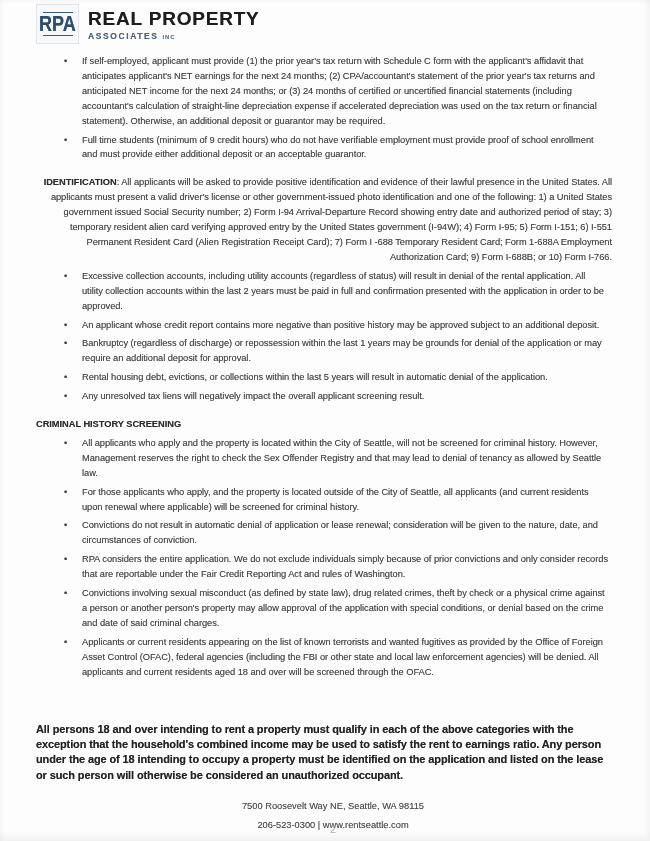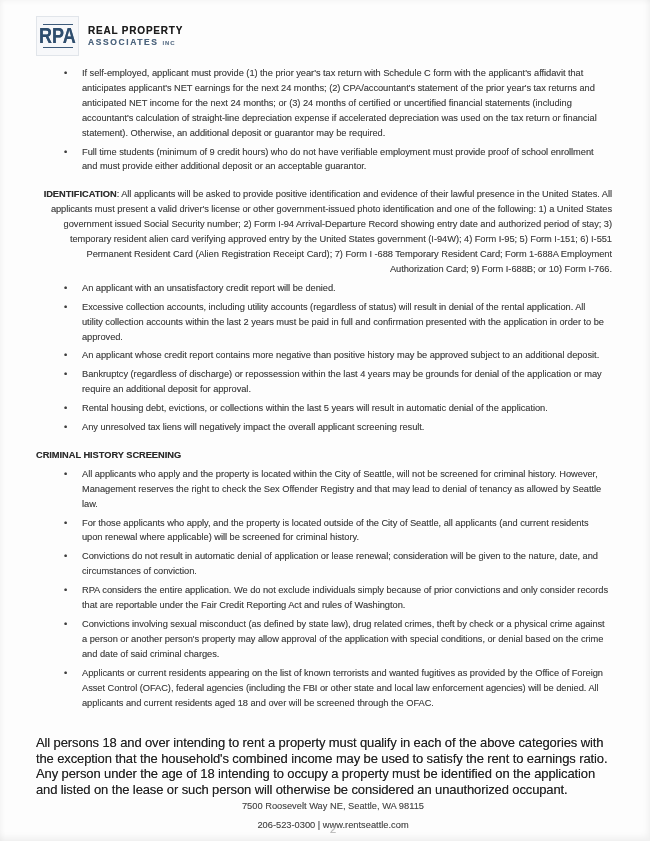--- a/index.html
+++ b/index.html
@@ -12,21 +12,21 @@
     background: #fdfdfd;
     overflow: hidden;
     font-family: "Liberation Sans", "DejaVu Sans", sans-serif;
     color: #424242;
     box-shadow: inset -2px -4px 6px rgba(0,0,0,0.05), inset 2px 2px 4px rgba(0,0,0,0.03);
   }
   .scan-text {
     text-shadow: 0 0 0.6px rgba(90,90,90,0.55);
   }
   .content {
-    padding: 16px 38px 0 36px;
+    padding: 4px 38px 0 36px;
   }
 
   
   .header {
     display: flex;
     align-items: center;
     gap: 9px;
     margin-bottom: 10px;
   }
   .logo-box {
@@ -47,21 +47,21 @@
   .logo-letters {
     font-size: 19px;
     font-weight: bold;
     color: #2f4e6e;
     line-height: 22px;
     letter-spacing: 0px;
     transform: scaleY(1.18) scaleX(0.95);
     text-shadow: 0 0 0.5px rgba(47,78,110,0.7);
   }
   .brand-name {
-    font-size: 10px;
+    font-size: 19px;
     font-weight: bold;
     color: #1d1d1d;
     letter-spacing: 0.8px;
     text-shadow: 0 0 0.5px rgba(30,30,30,0.6);
   }
   .brand-sub {
     font-size: 8.5px;
     font-weight: bold;
     color: #4c647d;
     letter-spacing: 1.6px;
@@ -88,24 +88,24 @@
   }
   ul.bullets li::before {
     content: "\2022";
     position: absolute;
     left: 24px;
     top: 0;
     color: #3d3d3d;
   }
 
   .closing {
-    margin-top: 25px;
-    font-weight: normal;
+    margin-top: 42px;
+    font-weight: bold;
     color: #232323;
-    font-size: 13px;
+    font-size: 11px;
     line-height: 15.4px;
     letter-spacing: -0.12px;
     text-shadow: 0 0 0.6px rgba(40,40,40,0.6);
   }
 
   
   .footer {
     position: absolute;
     left: 16px;
     right: 0;
@@ -144,24 +144,23 @@
     </div>
 
     <ul class="bullets body-text">
       <li>If self-employed, applicant must provide (1) the prior year's tax return with Schedule C form with the applicant's affidavit that anticipates applicant's NET earnings for the next 24 months; (2) CPA/accountant's statement of the prior year's tax returns and anticipated NET income for the next 24 months; or (3) 24 months of certified or uncertified financial statements (including accountant's calculation of straight-line depreciation expense if accelerated depreciation was used on the tax return or financial statement). Otherwise, an additional deposit or guarantor may be required.</li>
       <li>Full time students (minimum of 9 credit hours) who do not have verifiable employment must provide proof of school enrollment and must provide either additional deposit or an acceptable guarantor.</li>
     </ul>
 
     <p class="para body-text"><span class="section-heading">IDENTIFICATION</span><span>: All applicants will be asked to provide positive identification and evidence of their lawful presence in the United States. All applicants must present a valid driver's license or other government-issued photo identification and one of the following: 1) a United States government issued Social Security number; 2) Form I-94 Arrival-Departure Record showing entry date and authorized period of stay; 3) temporary resident alien card verifying approved entry by the United States government (I-94W); 4) Form I-95; 5) Form I-151; 6) I-551 Permanent Resident Card (Alien Registration Receipt Card); 7) Form I -688 Temporary Resident Card; Form 1-688A Employment Authorization Card; 9) Form I-688B; or 10) Form I-766.</span></p>
 
     <ul class="bullets body-text">
-      <li>An applicant with an unsatisfactory credit report will be denied.</li>
       <li>Excessive collection accounts, including utility accounts (regardless of status) will result in denial of the rental application. All utility collection accounts within the last 2 years must be paid in full and confirmation presented with the application in order to be approved.</li>
       <li>An applicant whose credit report contains more negative than positive history may be approved subject to an additional deposit.</li>
-      <li>Bankruptcy (regardless of discharge) or repossession within the last 4 years may be grounds for denial of the application or may require an additional deposit for approval.</li>
+      <li>Bankruptcy (regardless of discharge) or repossession within the last 1 years may be grounds for denial of the application or may require an additional deposit for approval.</li>
       <li>Rental housing debt, evictions, or collections within the last 5 years will result in automatic denial of the application.</li>
       <li>Any unresolved tax liens will negatively impact the overall applicant screening result.</li>
     </ul>
 
     <p class="heading-line body-text"><span class="section-heading">CRIMINAL HISTORY SCREENING</span></p>
     <ul class="bullets body-text">
       <li>All applicants who apply and the property is located within the City of Seattle, will not be screened for criminal history. However, Management reserves the right to check the Sex Offender Registry and that may lead to denial of tenancy as allowed by Seattle law.</li>
       <li>For those applicants who apply, and the property is located outside of the City of Seattle, all applicants (and current residents upon renewal where applicable) will be screened for criminal history.</li>
       <li>Convictions do not result in automatic denial of application or lease renewal; consideration will be given to the nature, date, and circumstances of conviction.</li>
       <li>RPA considers the entire application. We do not exclude individuals simply because of prior convictions and only consider records that are reportable under the Fair Credit Reporting Act and rules of Washington.</li>

